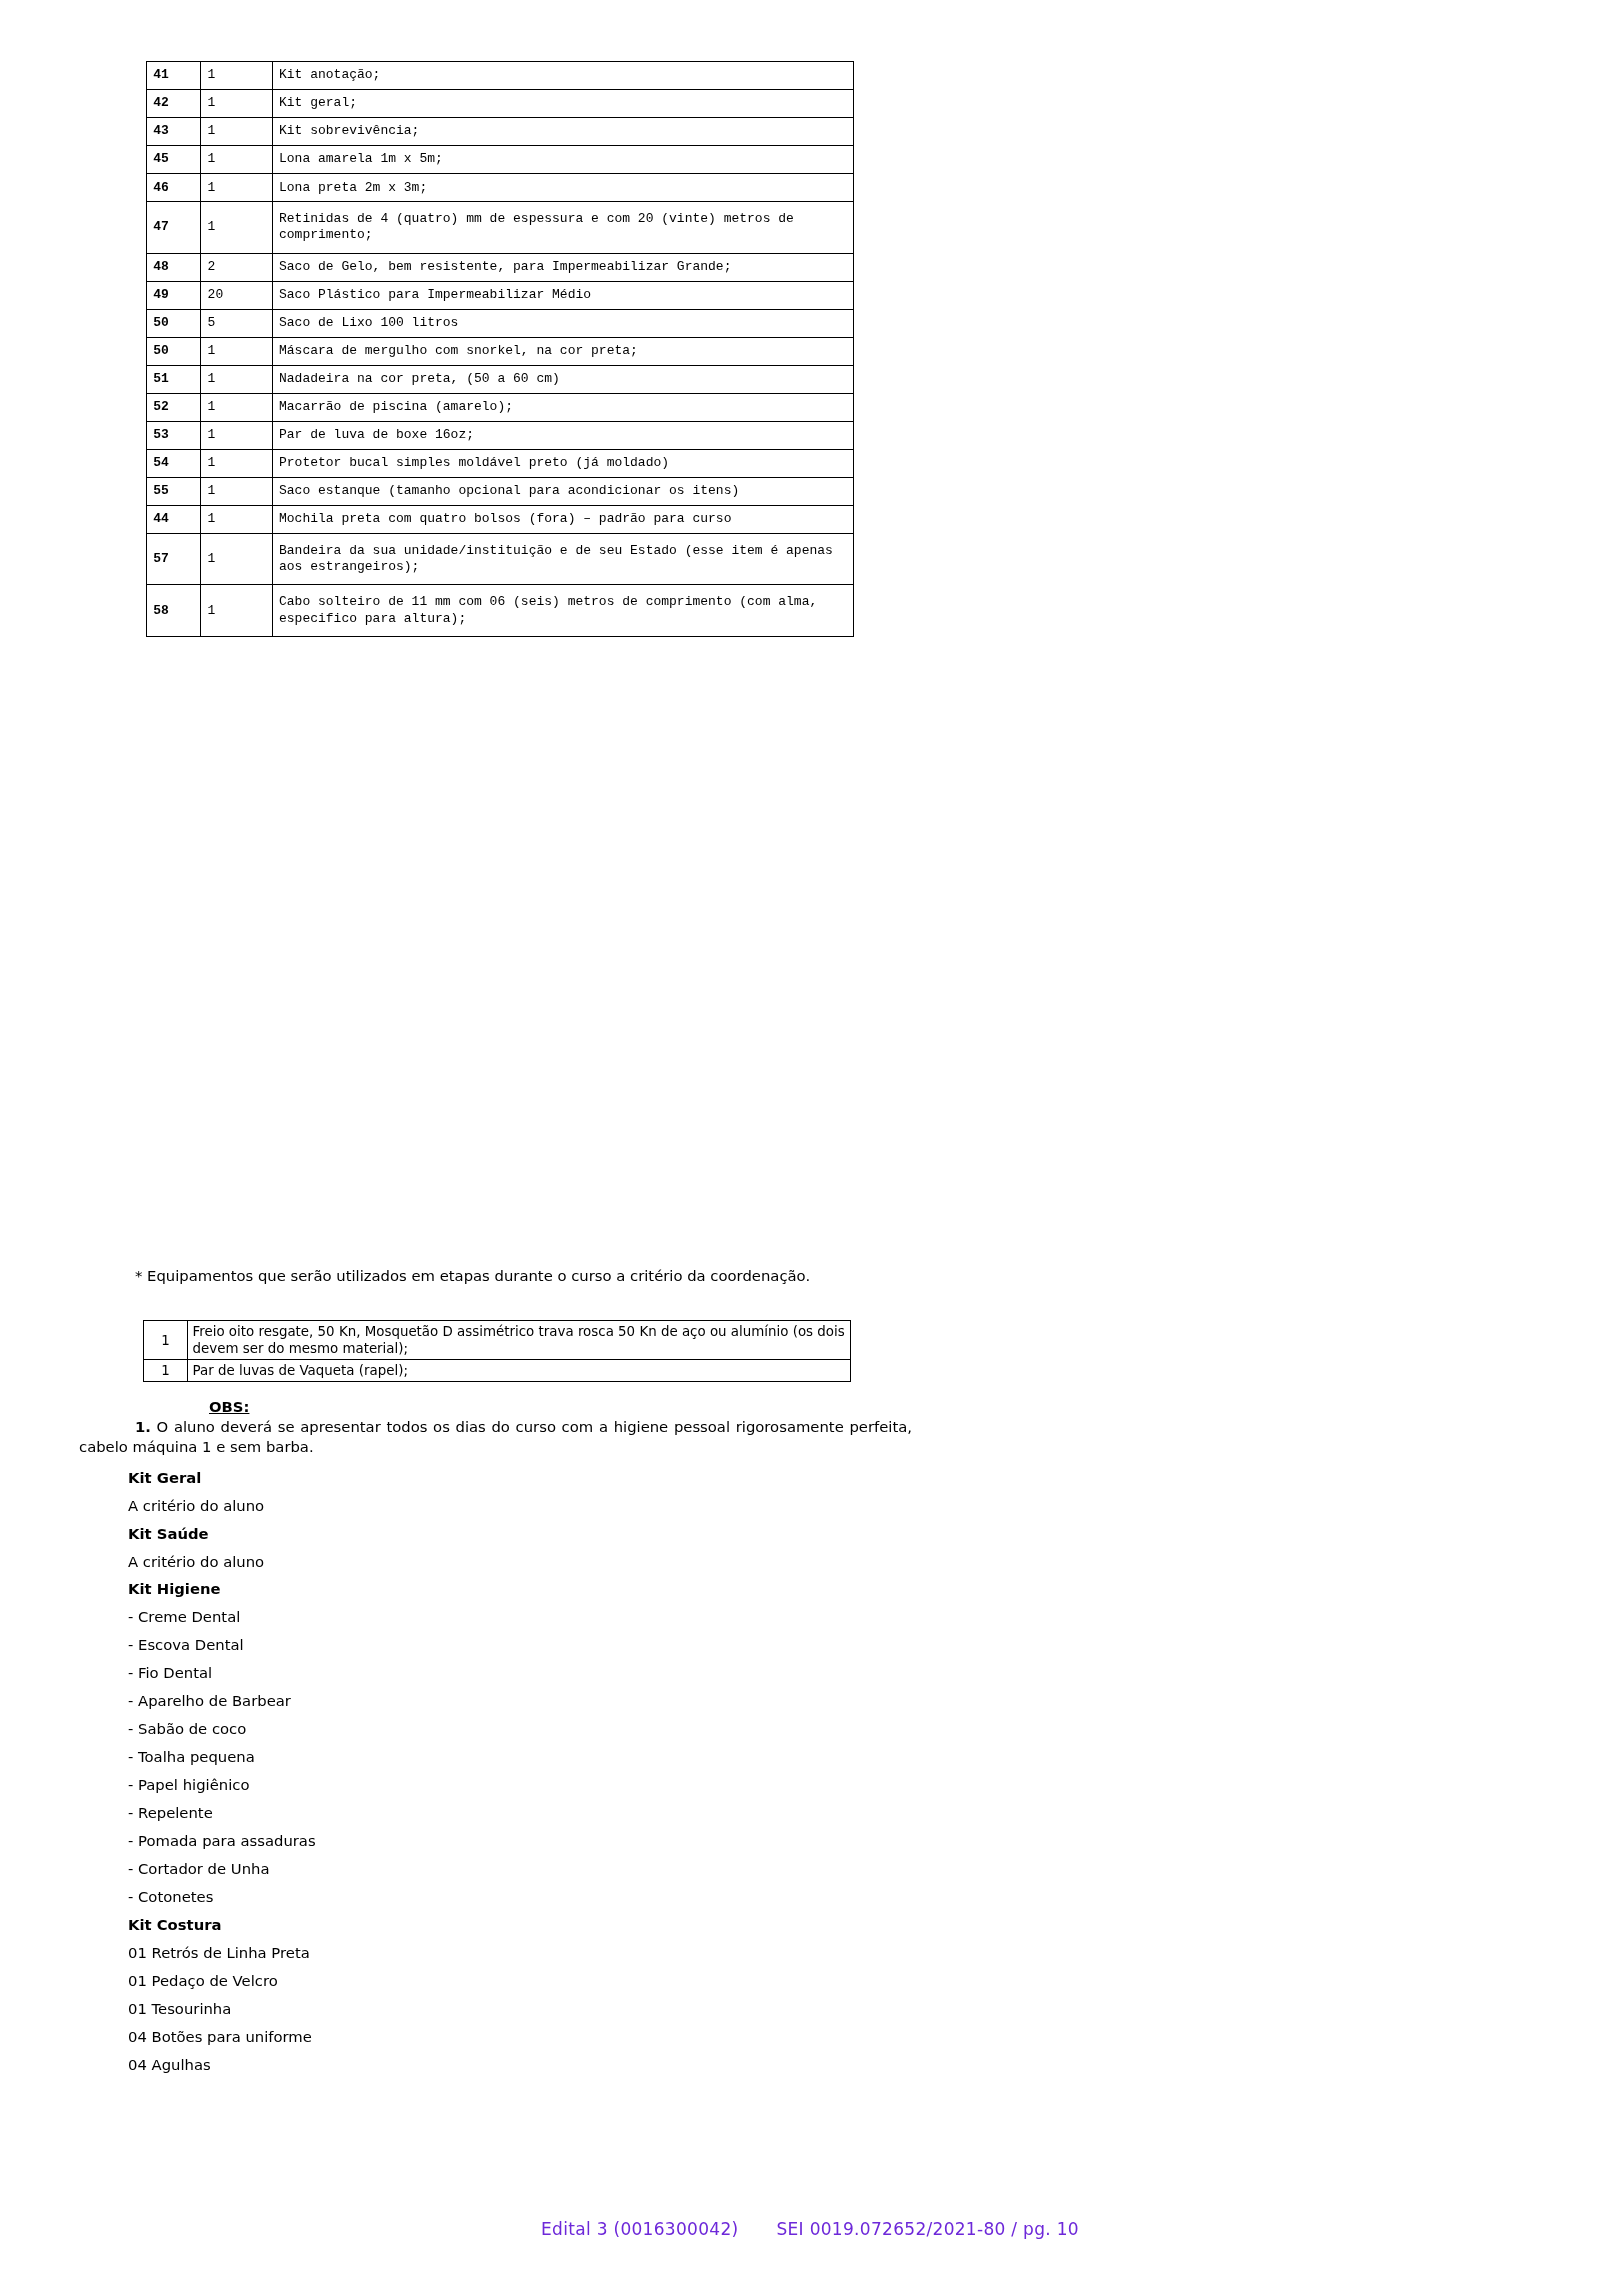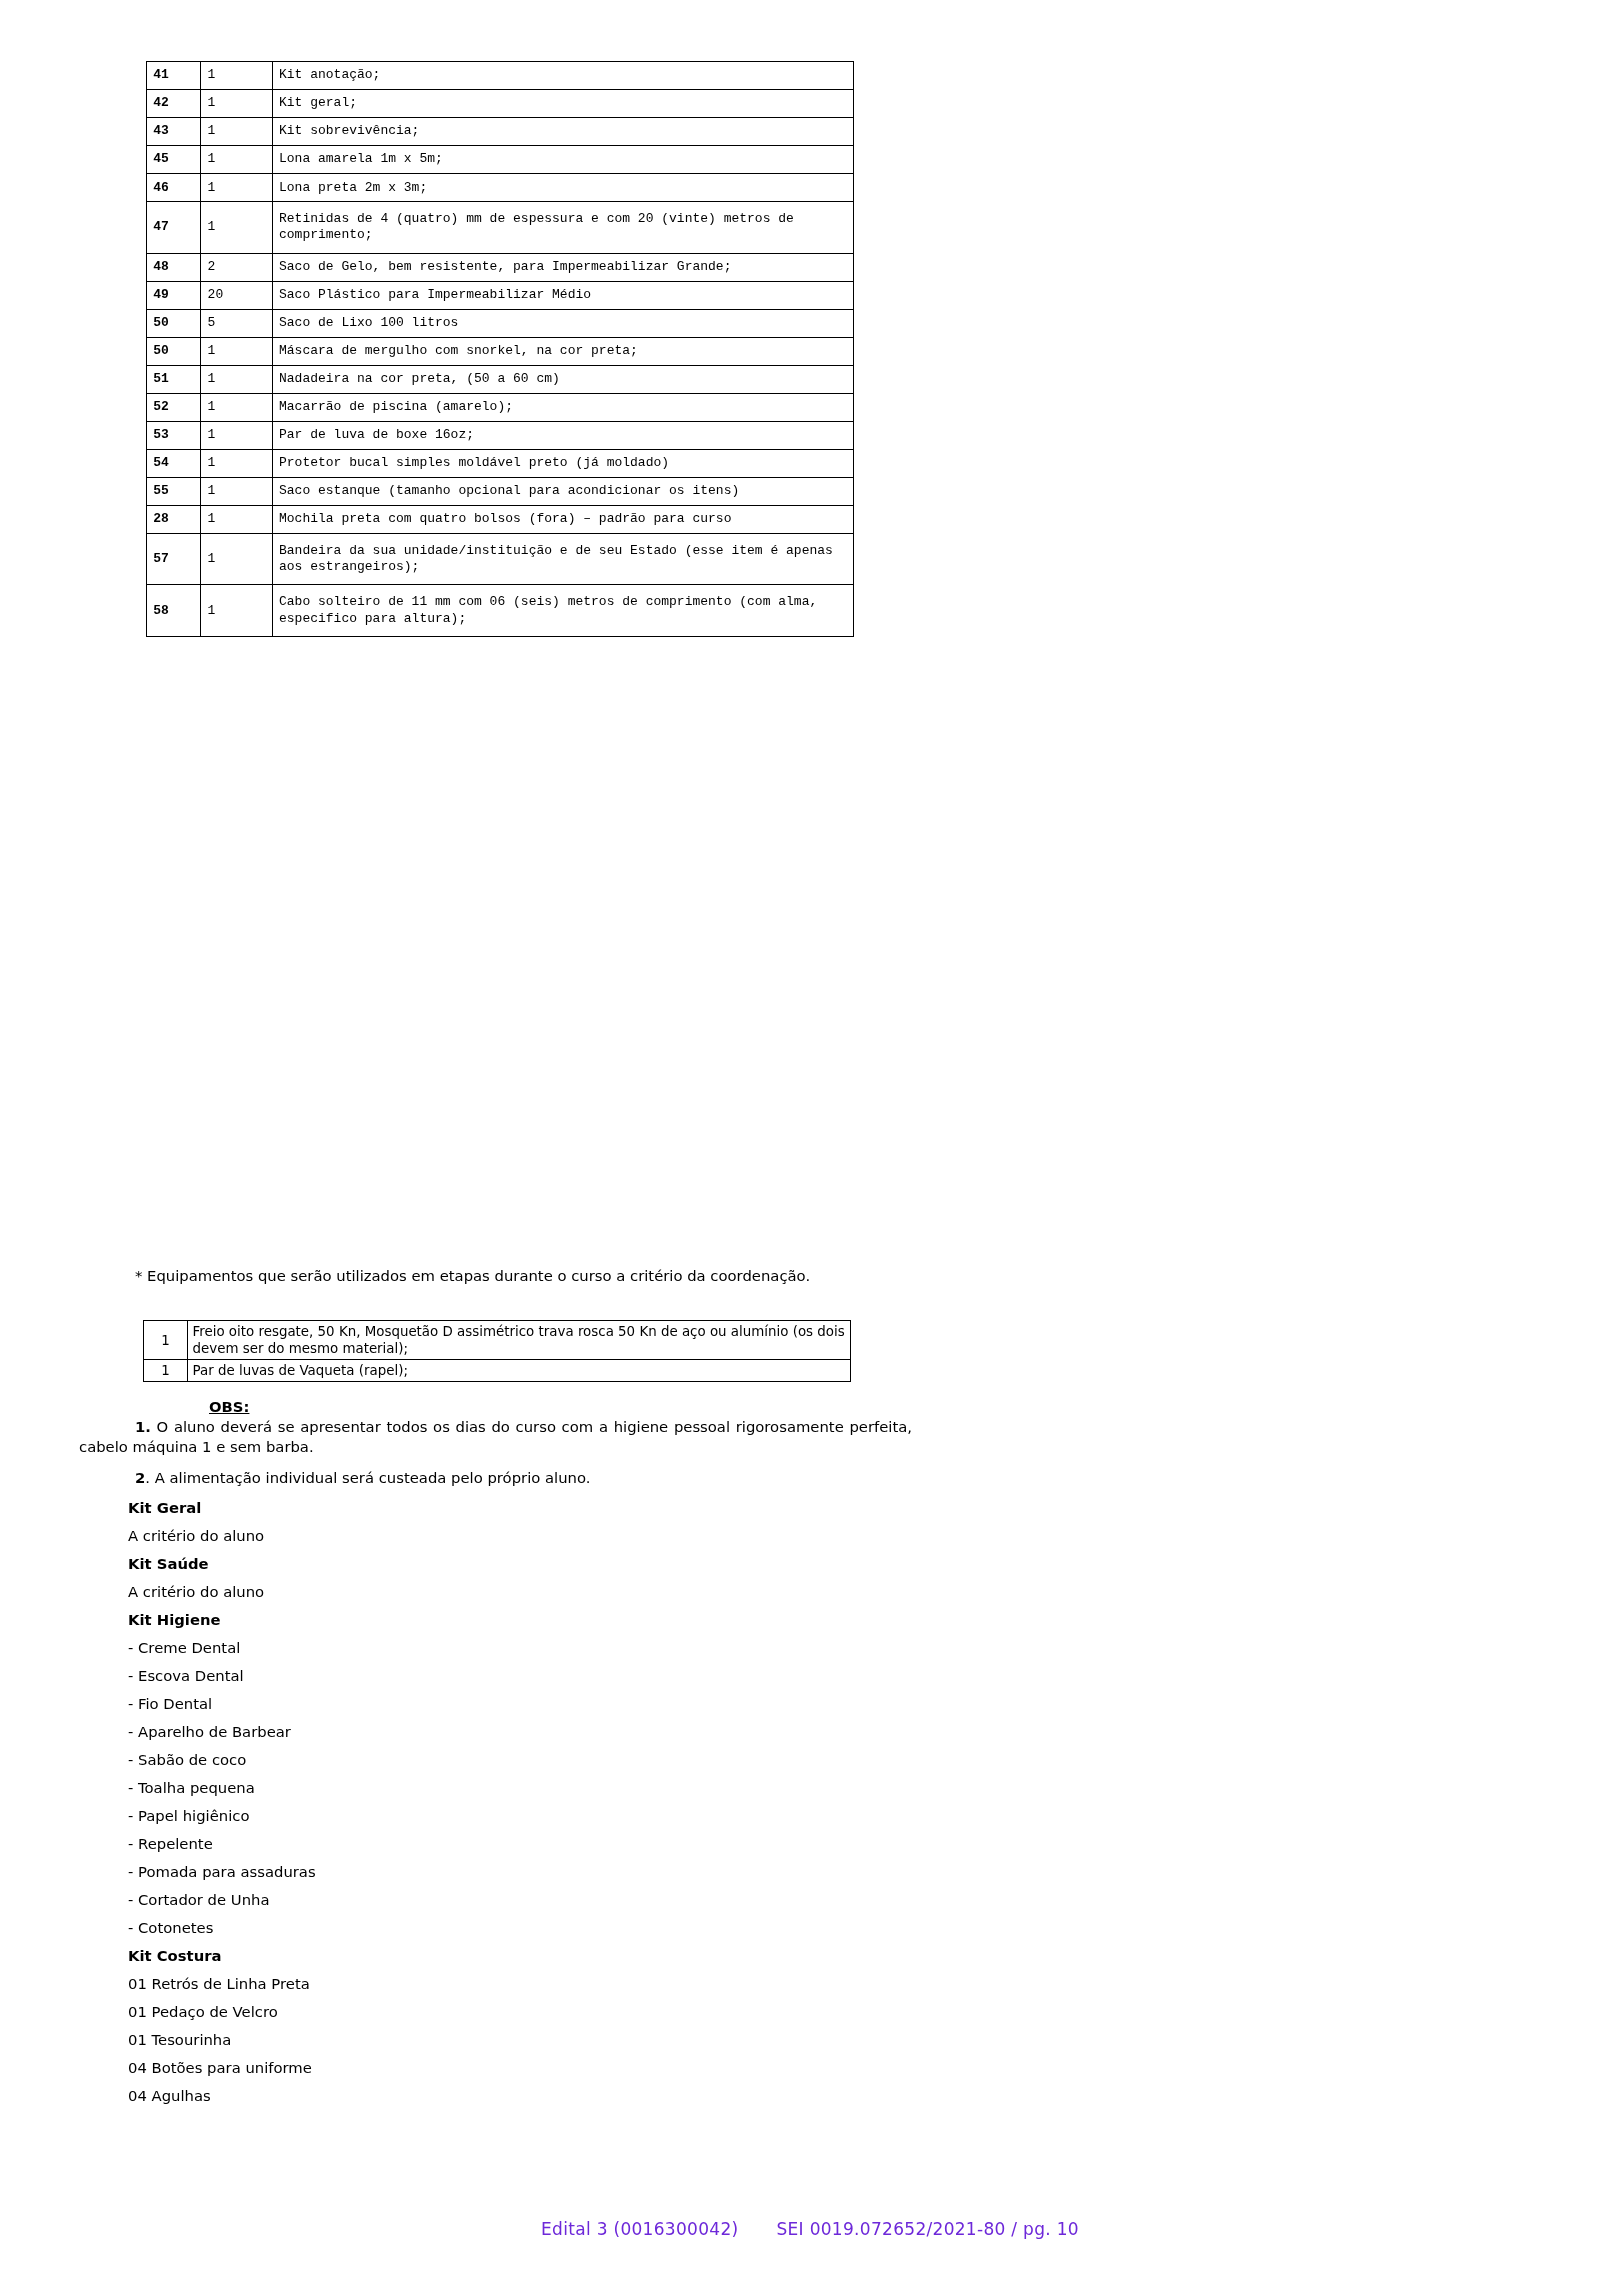--- a/index.html
+++ b/index.html
@@ -225,21 +225,21 @@
         <td class="col-num">54</td>
         <td class="col-qty">1</td>
         <td class="col-desc">Protetor bucal simples moldável preto (já moldado)</td>
       </tr>
       <tr>
         <td class="col-num">55</td>
         <td class="col-qty">1</td>
         <td class="col-desc">Saco estanque (tamanho opcional para acondicionar os itens)</td>
       </tr>
       <tr>
-        <td class="col-num">28</td>
+        <td class="col-num">44</td>
         <td class="col-qty">1</td>
         <td class="col-desc">Mochila preta com quatro bolsos (fora) – padrão para curso</td>
       </tr>
       <tr class="tall">
         <td class="col-num">57</td>
         <td class="col-qty">1</td>
         <td class="col-desc">Bandeira da sua unidade/instituição e de seu Estado (esse item é apenas aos estrangeiros);</td>
       </tr>
       <tr class="tall">
         <td class="col-num">58</td>
@@ -264,21 +264,20 @@
         <td>Par de luvas de Vaqueta (rapel);</td>
       </tr>
     </tbody>
   </table>
 
   <div class="body-block">
     <div class="obs-title">OBS:</div>
 
     <p class="ind"><span class="b">1.</span><span> O aluno deverá se apresentar todos os dias do curso com a higiene pessoal rigorosamente perfeita, cabelo máquina 1 e sem barba.</span></p>
 
-    <p class="ind"><span class="b">2</span><span>. A alimentação individual será custeada pelo próprio aluno.</span></p>
 
     <div class="kit-head">Kit Geral</div>
     <div class="kit-line">A critério do aluno</div>
 
     <div class="kit-head">Kit Saúde</div>
     <div class="kit-line">A critério do aluno</div>
 
     <div class="kit-head">Kit Higiene</div>
     <div class="kit-line">- Creme Dental</div>
     <div class="kit-line">- Escova Dental</div>

